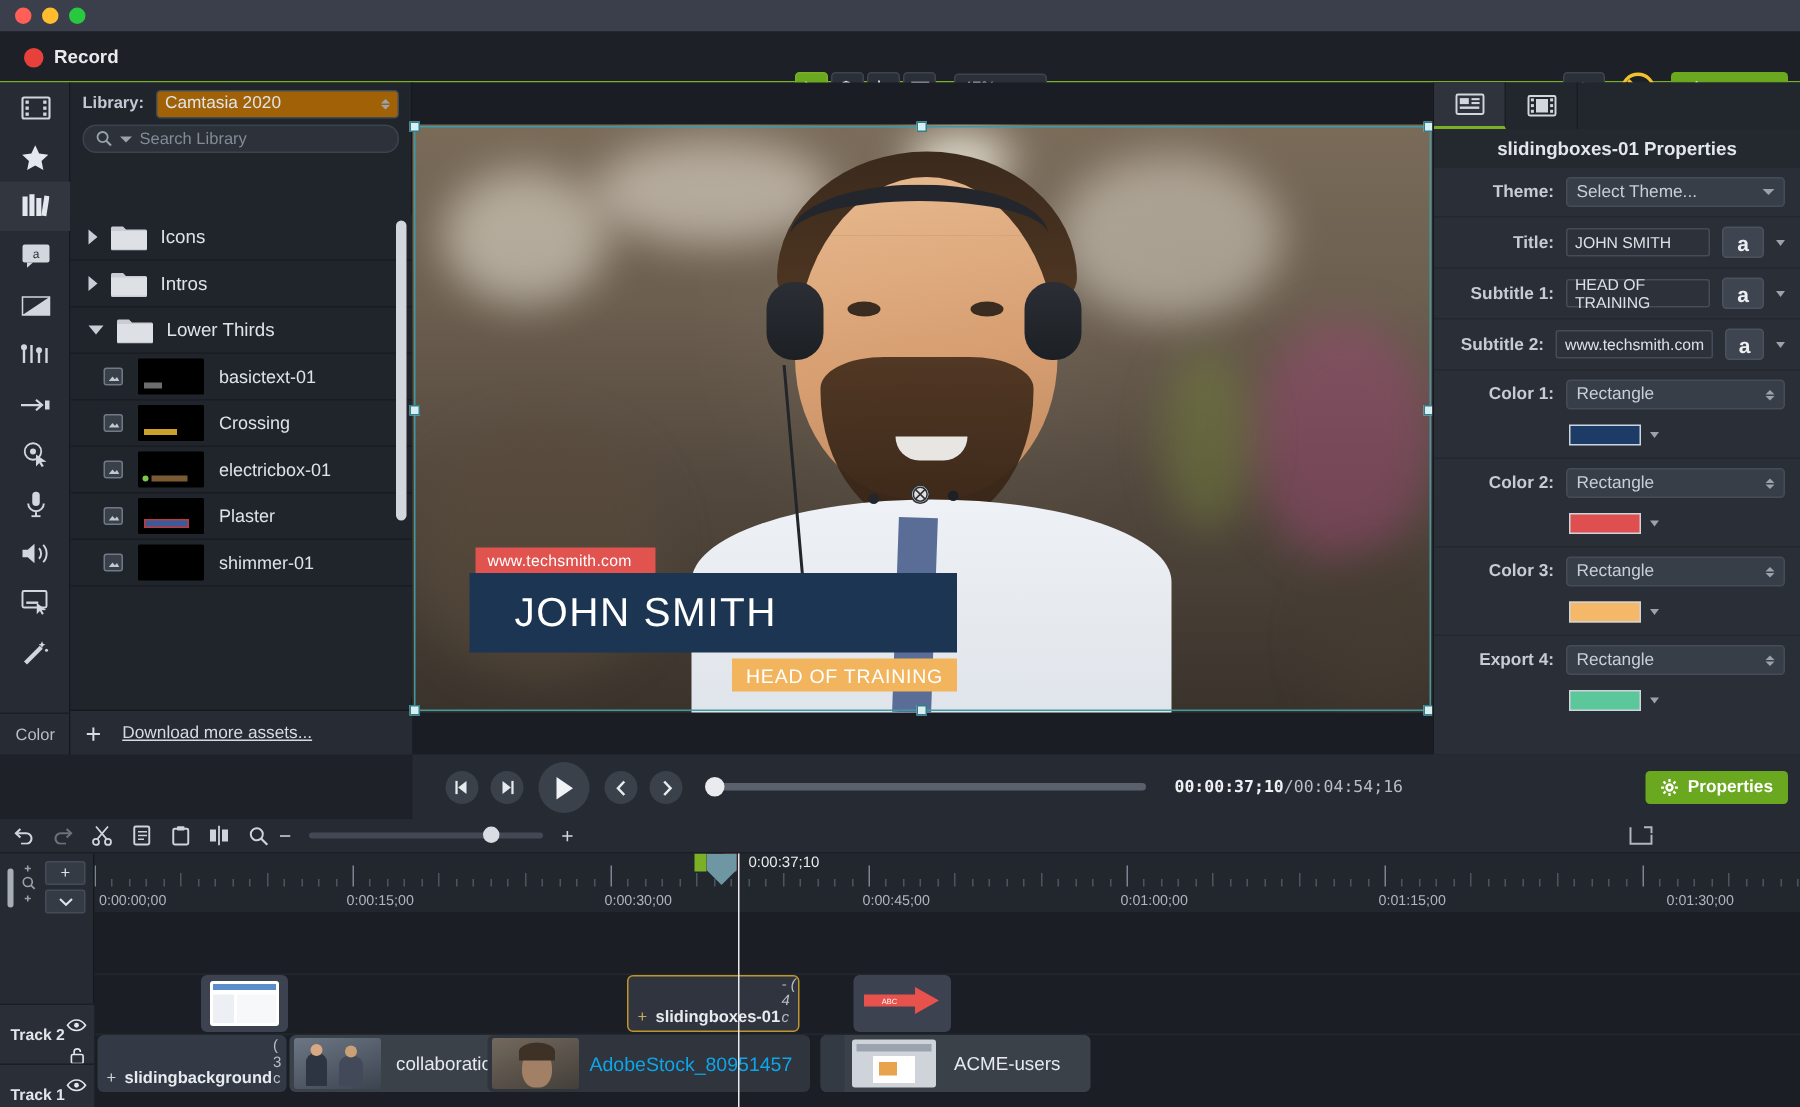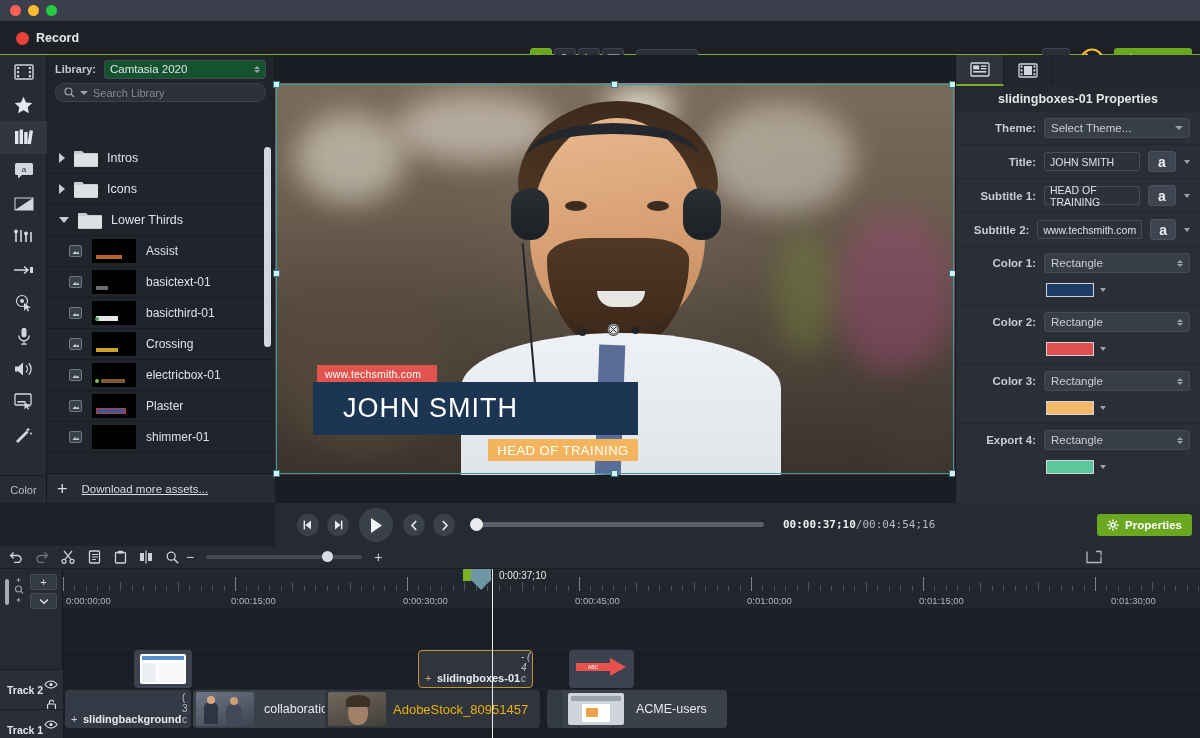--- a/index.html
+++ b/index.html
@@ -89,21 +89,21 @@
   }
   .lib-title {
     height:26px; display:flex; align-items:center; justify-content:center;
     color:#e2e5ea; font-size:12.5px; font-weight:700; background:#272b33;
   }
   .lib-select-row {
     height:28px; display:flex; align-items:center; gap:8px; padding:0 8px;
   }
   .lib-lbl { color:#c3c9d2; font-size:11px; font-weight:700; }
   .lib-dd {
-    flex:1; height:19px; background:#14532d; border:1px solid #434a56; border-radius:3px;
+    flex:1; height:19px; background:#a16207; border:1px solid #434a56; border-radius:3px;
     color:#dfe3e9; font-size:11.5px; display:flex; align-items:center;
     justify-content:space-between; padding:0 5px; cursor:pointer;
   }
   .spin { display:flex; flex-direction:column; gap:1px; }
   .spin i {width:0;height:0;border-left:3px solid transparent;border-right:3px solid transparent;}
   .spin i.up{border-bottom:3px solid #9aa2ae;}
   .spin i.dn{border-top:3px solid #9aa2ae;}
 
   .lib-search {
     margin:0 8px 7px 8px; height:19px; background:#2c313a; border:1px solid #3c434e;
@@ -526,72 +526,49 @@
     </div>
 
     <div class="lib-list">
 
       <div class="lib-folder">
         <span class="tw"></span>
         <svg class="folder-ico" viewBox="0 0 24 18">
             <path d="M0 3a1 1 0 011-1h7l2 2h13a1 1 0 011 1v12a1 1 0 01-1 1H1a1 1 0 01-1-1z" fill="#c9cdd3"></path>
             <path d="M0 5h24v11a1 1 0 01-1 1H1a1 1 0 01-1-1z" fill="#dde1e6"></path>
           </svg>
-        <span class="nm">Intros</span>
+        <span class="nm">Icons</span>
       </div>
       <div class="lib-folder">
         <span class="tw"></span>
         <svg class="folder-ico" viewBox="0 0 24 18">
             <path d="M0 3a1 1 0 011-1h7l2 2h13a1 1 0 011 1v12a1 1 0 01-1 1H1a1 1 0 01-1-1z" fill="#c9cdd3"></path>
             <path d="M0 5h24v11a1 1 0 01-1 1H1a1 1 0 01-1-1z" fill="#dde1e6"></path>
           </svg>
-        <span class="nm">Icons</span>
+        <span class="nm">Intros</span>
       </div>
       <div class="lib-folder">
         <span class="tw open"></span>
         <svg class="folder-ico" viewBox="0 0 24 18">
             <path d="M0 3a1 1 0 011-1h7l2 2h13a1 1 0 011 1v12a1 1 0 01-1 1H1a1 1 0 01-1-1z" fill="#c9cdd3"></path>
             <path d="M0 5h24v11a1 1 0 01-1 1H1a1 1 0 01-1-1z" fill="#dde1e6"></path>
           </svg>
         <span class="nm">Lower Thirds</span>
       </div>
 
       <div class="lib-asset">
         <span class="asset-badge">
             <svg width="8" height="7" viewBox="0 0 8 7">
               <path d="M0.5 6L3 3l1.6 1.8L6 3.4 7.5 6z" fill="#c2c8d0"></path>
             </svg>
           </span>
         <span class="asset-thumb">
-            <i class="asset-bar" style="width:26px;background:#b4662c"></i>
-          </span>
-        <span class="nm">Assist</span>
-      </div>
-      <div class="lib-asset">
-        <span class="asset-badge">
-            <svg width="8" height="7" viewBox="0 0 8 7">
-              <path d="M0.5 6L3 3l1.6 1.8L6 3.4 7.5 6z" fill="#c2c8d0"></path>
-            </svg>
-          </span>
-        <span class="asset-thumb">
             <i class="asset-bar" style="width:12px;background:#6d6d6d"></i>
           </span>
         <span class="nm">basictext-01</span>
-      </div>
-      <div class="lib-asset">
-        <span class="asset-badge">
-            <svg width="8" height="7" viewBox="0 0 8 7">
-              <path d="M0.5 6L3 3l1.6 1.8L6 3.4 7.5 6z" fill="#c2c8d0"></path>
-            </svg>
-          </span>
-        <span class="asset-thumb">
-            <i class="asset-bar" style="width:22px;height:5px;background:#e8e8e8"></i>
-            <i class="asset-dot" style="background:#4ba54b"></i>
-          </span>
-        <span class="nm">basicthird-01</span>
       </div>
       <div class="lib-asset">
         <span class="asset-badge">
             <svg width="8" height="7" viewBox="0 0 8 7">
               <path d="M0.5 6L3 3l1.6 1.8L6 3.4 7.5 6z" fill="#c2c8d0"></path>
             </svg>
           </span>
         <span class="asset-thumb">
             <i class="asset-bar" style="width:22px;background:#c9a227"></i>
           </span>
@@ -1124,21 +1101,21 @@
           <i style="position:absolute;left:30px;top:12px;width:16px;height:20px;background:#424a59;border-radius:6px 6px 0 0;display:block"></i>
           <i style="position:absolute;left:34px;top:5px;width:8px;height:8px;background:#caa077;border-radius:50%;display:block"></i>
         </span>
         <span class="clip-label" style="margin-left:10px;font-size:12.5px;font-weight:400;">collaboration</span>
       </div>
       <div class="clip" style="left:262px;width:215px;top:0;background:#2f343d;">
         <span style="width:58px;height:34px;margin-left:3px;background:linear-gradient(160deg,#8a7a68,#4a4339);border-radius:2px;position:relative;overflow:hidden;display:block;opacity:.75">
           <i style="position:absolute;left:20px;top:7px;width:20px;height:26px;background:#c79a74;border-radius:50% 50% 42% 42%;display:block"></i>
           <i style="position:absolute;left:18px;top:3px;width:24px;height:12px;background:#43301f;border-radius:50% 50% 0 0;display:block"></i>
         </span>
-        <span style="margin-left:7px;color:#eab308;font-size:13px;">AdobeStock_80951457</span>
+        <span style="margin-left:7px;color:#0ea5e9;font-size:13px;">AdobeStock_80951457</span>
       </div>
       <div class="clip" style="left:484px;width:180px;top:0;background:#3b4149;">
         <span style="width:16px;height:38px;background:#343a43;display:block;"></span>
         <span style="width:56px;height:32px;margin-left:5px;background:#cfd4da;border-radius:2px;position:relative;overflow:hidden;display:block;">
           <i style="position:absolute;left:3px;top:3px;right:3px;height:5px;background:#9aa3ae;display:block"></i>
           <i style="position:absolute;left:14px;top:11px;width:28px;height:18px;background:#fff;display:block"></i>
           <i style="position:absolute;left:18px;top:15px;width:12px;height:9px;background:#e8a34c;display:block"></i>
         </span>
         <span class="clip-label" style="margin-left:12px;font-size:12.5px;font-weight:400;">ACME-users</span>
       </div>

